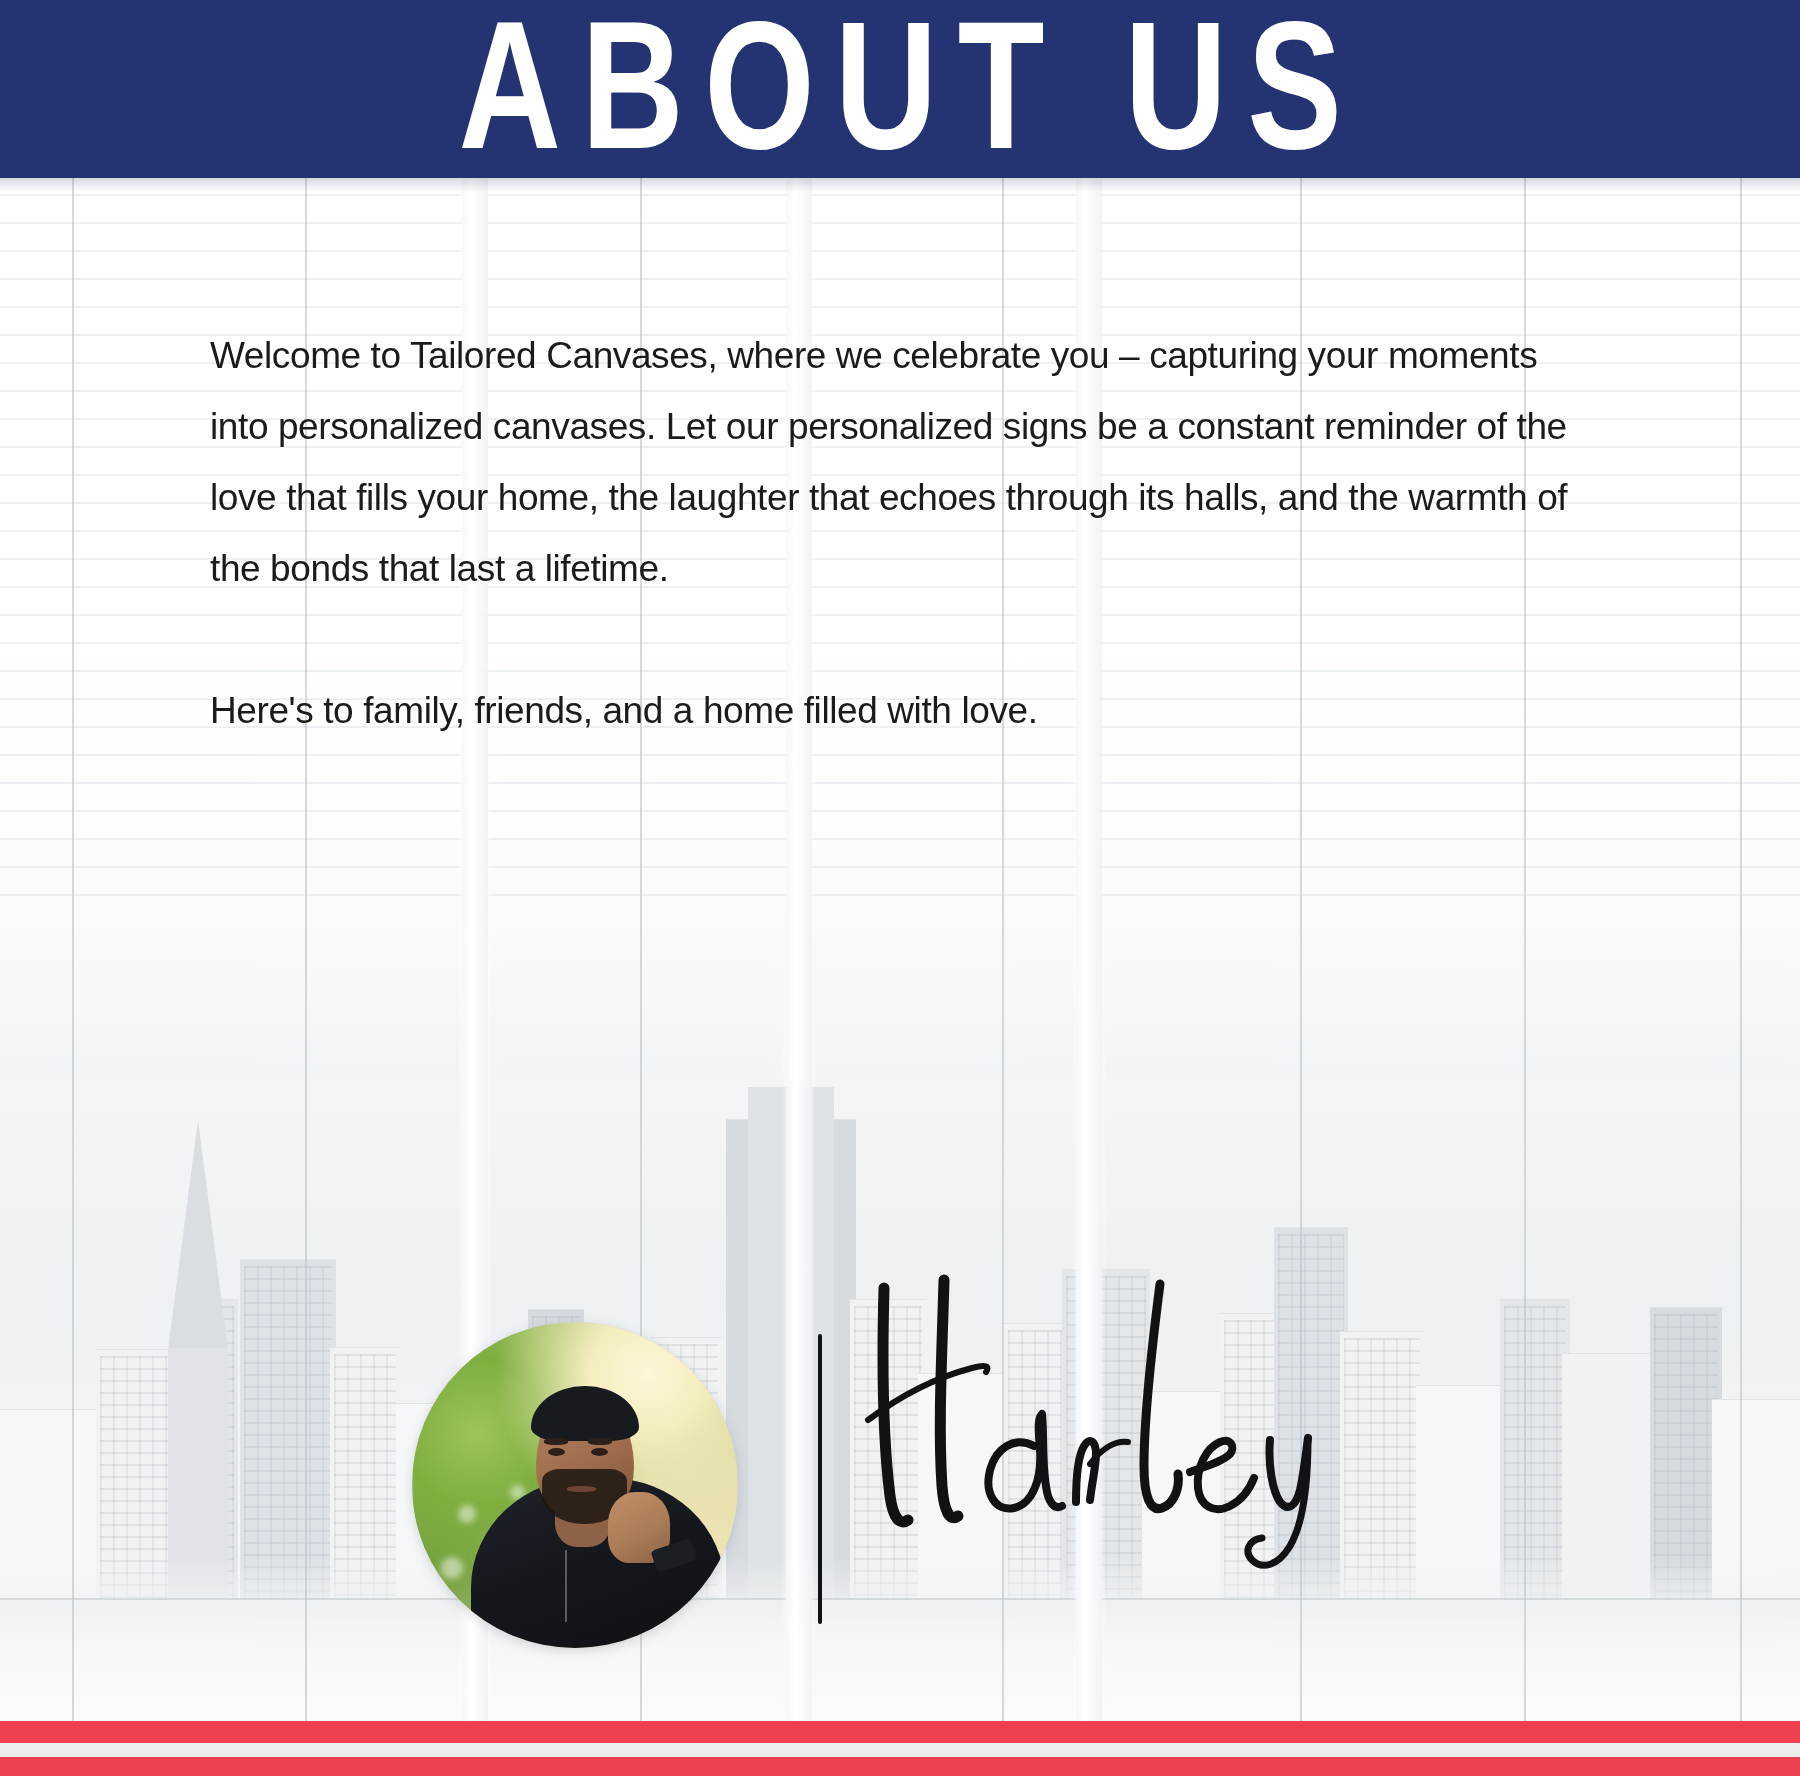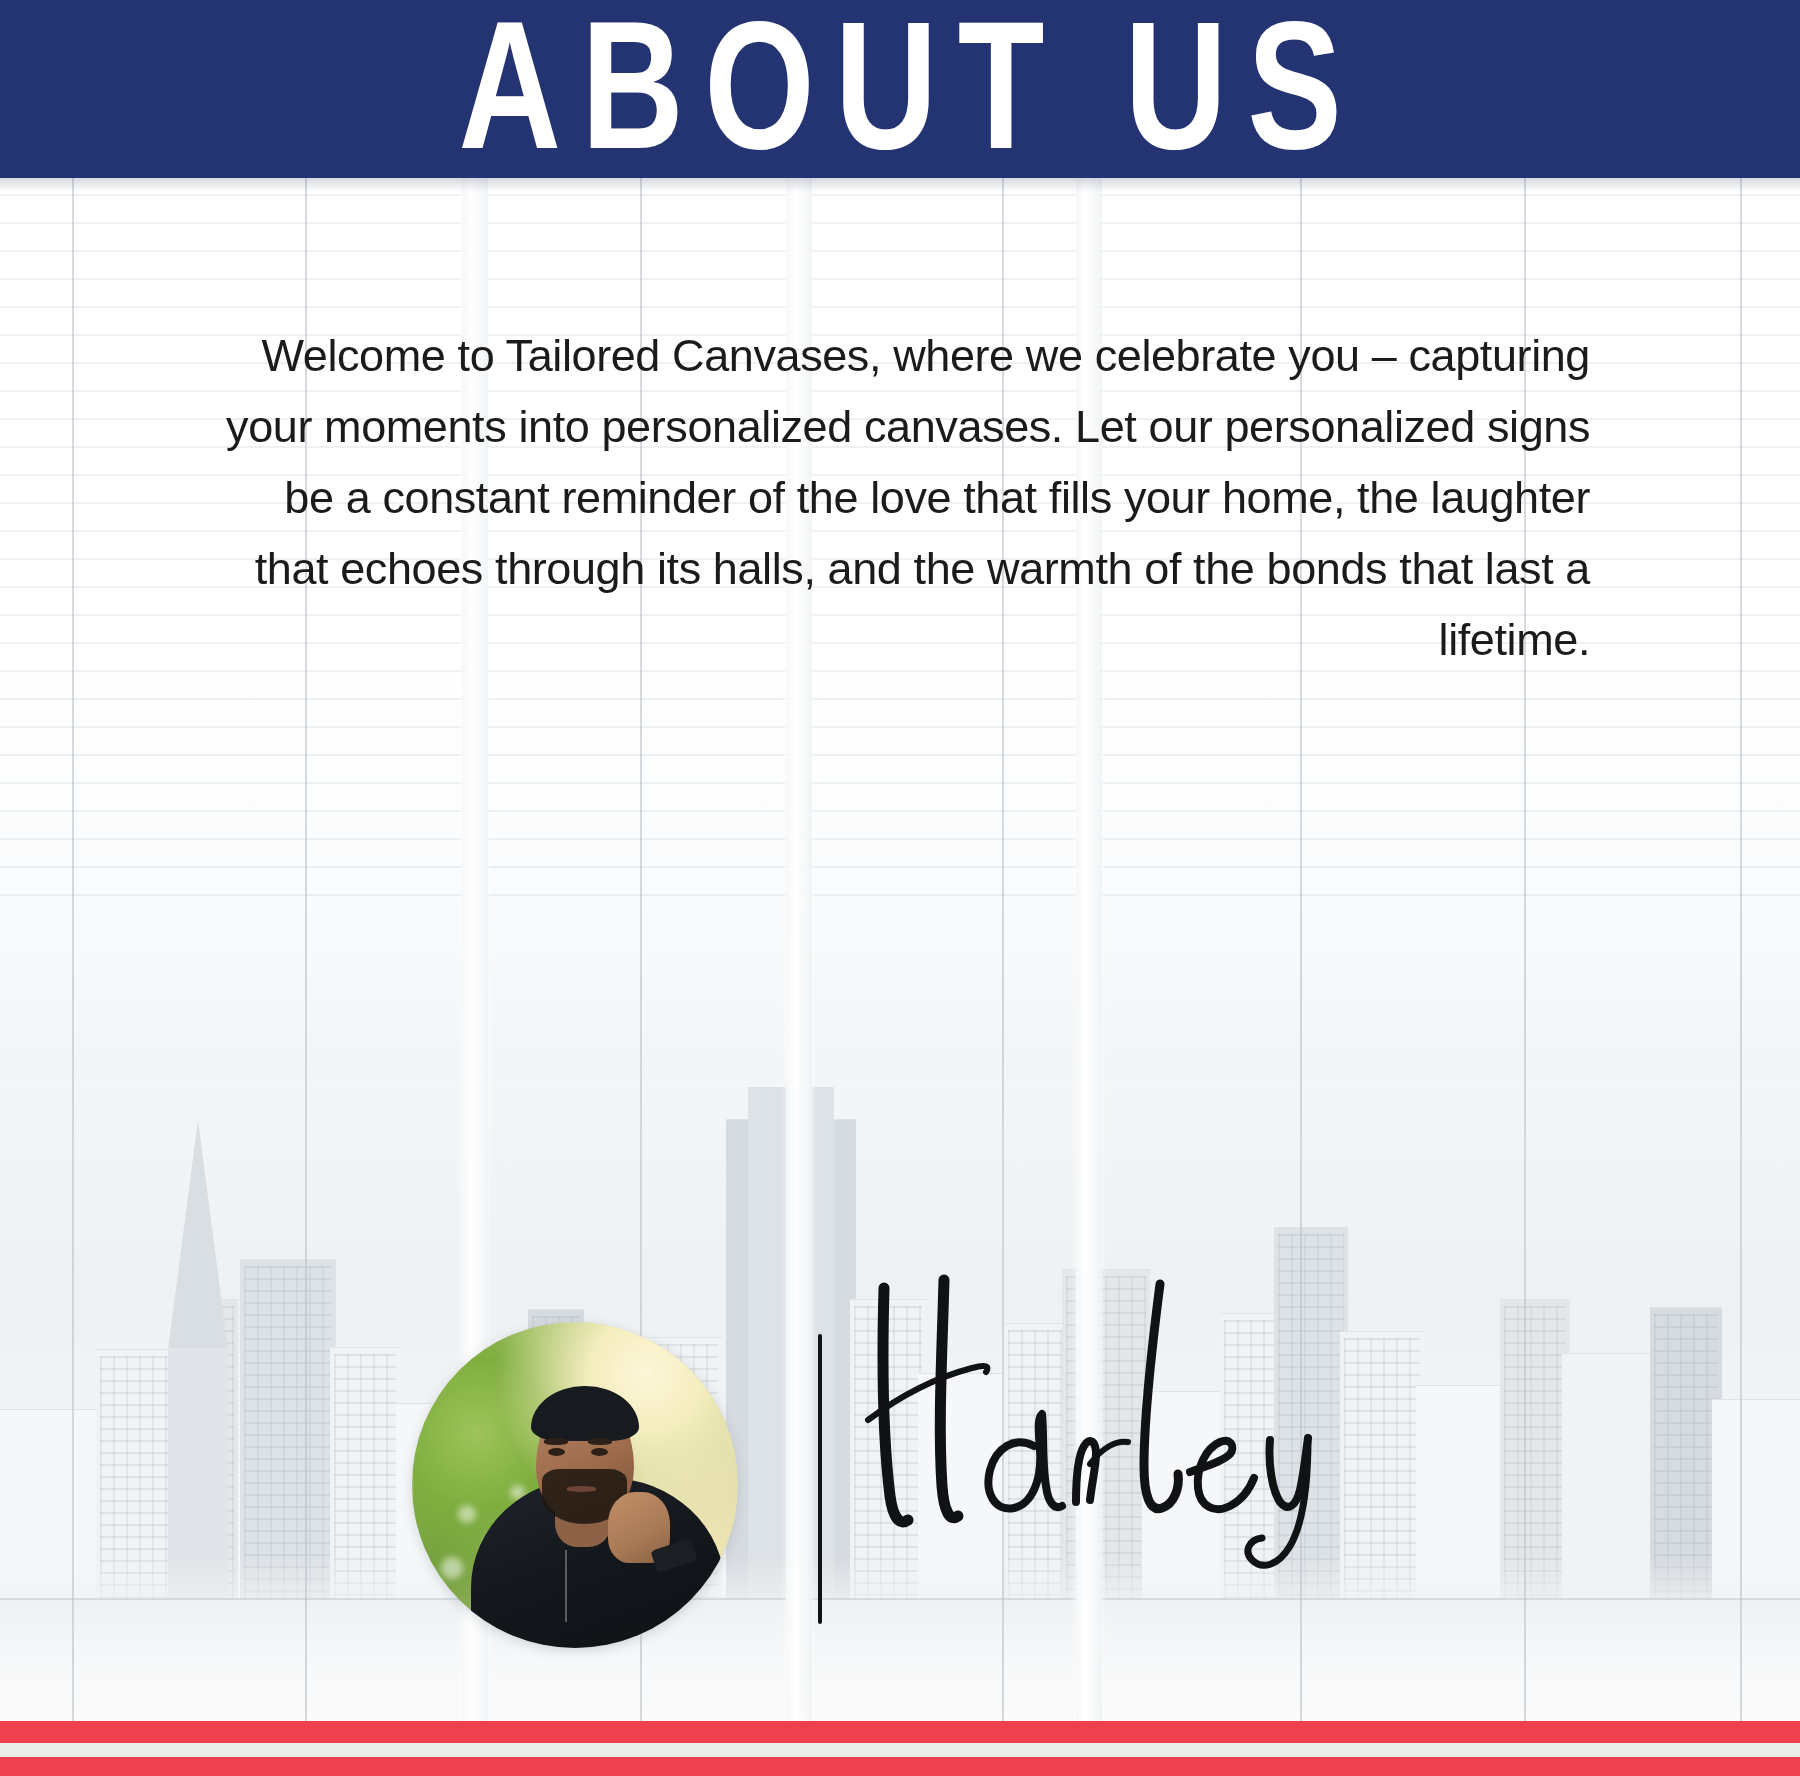--- a/index.html
+++ b/index.html
@@ -174,24 +174,24 @@
     z-index: 5;
     pointer-events: none;
   }
 
   
   .copy {
     position: absolute;
     left: 210px;
     top: 320px;
     width: 1380px;
-    text-align: right;
+    text-align: left;
     color: #1b1b1b;
     font-family: "Liberation Sans", sans-serif;
-    font-size: 45px;
+    font-size: 37px;
     line-height: 71px;
     font-weight: 400;
     letter-spacing: -0.4px;
     z-index: 3;
   }
   .copy p { margin: 0; }
   .copy .gap { height: 71px; }
 
   
   .portrait {
@@ -439,20 +439,21 @@
   </div>
 
   <div class="header">
     <div class="header-title">ABOUT US</div>
   </div>
   <div class="header-shadow"></div>
 
   <div class="copy">
     <p>Welcome to Tailored Canvases, where we celebrate you – capturing your moments into personalized canvases. Let our personalized signs be a constant reminder of the love that fills your home, the laughter that echoes through its halls, and the warmth of the bonds that last a lifetime.</p>
     <div class="gap"></div>
+    <p>Here's to family, friends, and a home filled with love.</p>
   </div>
 
   <div class="portrait">
     <div class="ph-bg"></div>
     <div class="ph-bokeh" style="left:14%;top:56%;width:18px;height:18px;"></div>
     <div class="ph-bokeh" style="left:22%;top:66%;width:13px;height:13px;"></div>
     <div class="ph-bokeh" style="left:9%;top:72%;width:22px;height:22px;"></div>
     <div class="ph-bokeh" style="left:30%;top:50%;width:15px;height:15px;"></div>
     <div class="ph-torso"></div>
     <div class="ph-chain"></div>

